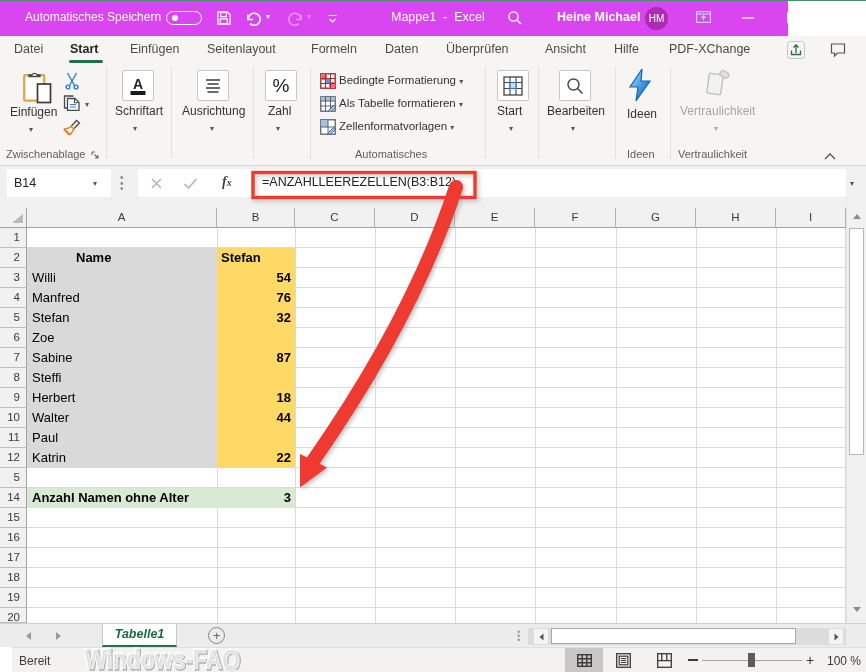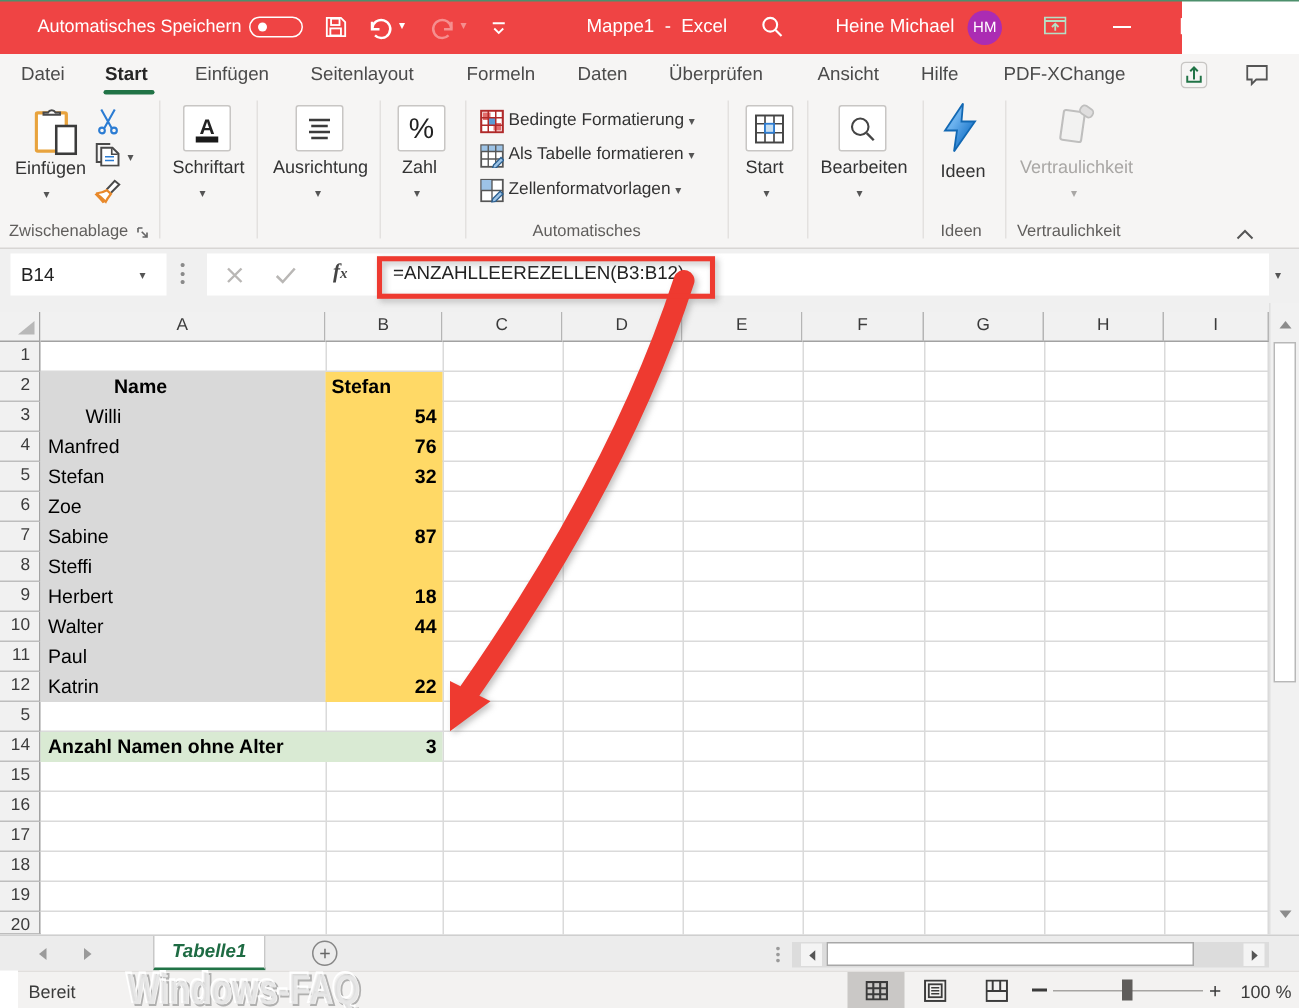--- a/index.html
+++ b/index.html
@@ -1,21 +1,21 @@
 <!DOCTYPE html>
 <html><head>
 <meta charset="utf-8">
 <style>
   * { margin:0; padding:0; box-sizing:border-box; }
   html,body { width:866px; height:672px; overflow:hidden; }
   body { font-family:"Liberation Sans", sans-serif; position:relative; background:#fff; }
   .abs { position:absolute; }
 
   
-  #titlebar { left:0; top:0; width:788px; height:36px; background:#ef4444; color:#fff; }
+  #titlebar { left:0; top:0; width:788px; height:36px; background:#d946ef; color:#fff; }
   #titlebar .t { position:absolute; font-size:12.5px; color:#fff; white-space:nowrap; }
 
   
   #menubar { left:0; top:36px; width:866px; height:28px; background:#f6f5f4; }
   #menubar .tab { position:absolute; top:6px; font-size:12.5px; color:#4b4b4b; white-space:nowrap; }
   #start-underline { position:absolute; left:69px; top:24px; width:34px; height:3px; background:#217346; border-radius:2px; }
 
   
   #ribbon { left:0; top:64px; width:866px; height:102px; background:#f6f5f4; border-bottom:1px solid #d8d6d4; }
   .rsep { position:absolute; top:3px; width:1px; height:92px; background:#e3e1df; }
@@ -70,21 +70,21 @@
 
   <svg style="position:absolute;left:327px;top:13px;" width="11" height="11" viewBox="0 0 11 11">
     <path d="M1.5 2.5 h8 M2.5 6 l3 3 L8.5 6" fill="none" stroke="#fff" stroke-width="1.2"></path>
   </svg>
   <div class="t" style="left:391px;top:10px;">Mappe1&nbsp; - &nbsp;Excel</div>
 
   <svg style="position:absolute;left:507px;top:10px;" width="16" height="16" viewBox="0 0 16 16">
     <circle cx="6.5" cy="6.5" r="4.6" fill="none" stroke="#fff" stroke-width="1.4"></circle>
     <path d="M10 10 L14 14" stroke="#fff" stroke-width="1.4"></path>
   </svg>
-  <div class="t" style="left:557px;top:10px;">Heine Michael</div>
+  <div class="t" style="left:557px;top:10px;font-weight:bold;">Heine Michael</div>
 
   <div style="position:absolute;left:645px;top:7px;width:23px;height:23px;border-radius:50%;background:#ab2cb3;color:#fff;font-size:10px;text-align:center;line-height:23px;">HM</div>
 
   <svg style="position:absolute;left:696px;top:11px;" width="15" height="12" viewBox="0 0 15 12">
     <rect x="0.6" y="0.6" width="13.8" height="10.8" fill="none" stroke="#b5dfc5" stroke-width="1.2"></rect>
     <path d="M0.6 3 h13.8" stroke="#b5dfc5" stroke-width="1.2"></path>
     <path d="M7.5 9.5 V5.5 M5.3 7 L7.5 4.8 L9.7 7" fill="none" stroke="#b5dfc5" stroke-width="1.2"></path>
   </svg>
 
   <svg style="position:absolute;left:742px;top:17px;" width="12" height="2" viewBox="0 0 12 2">
@@ -323,21 +323,21 @@
   <div style="position:absolute;left:455px;top:26px;width:1px;height:395px;background:#dadada;"></div>
   <div style="position:absolute;left:535px;top:26px;width:1px;height:395px;background:#dadada;"></div>
   <div style="position:absolute;left:616px;top:26px;width:1px;height:395px;background:#dadada;"></div>
   <div style="position:absolute;left:696px;top:26px;width:1px;height:395px;background:#dadada;"></div>
   <div style="position:absolute;left:776px;top:26px;width:1px;height:395px;background:#dadada;"></div>
   <div style="position:absolute;left:845px;top:26px;width:1px;height:395px;background:#dadada;"></div>
   <div style="position:absolute;left:27px;top:46px;width:190px;height:220px;background:#d9d9d9;"></div>
   <div style="position:absolute;left:217px;top:46px;width:78px;height:220px;background:#ffd966;"></div>
   <div style="position:absolute;left:27px;top:286px;width:268px;height:20px;background:#d9ead3;"></div>
   <div class="cell" style="left:32px;top:46px;font-weight:bold;padding-left:44px;">Name</div>
-  <div class="cell" style="left:32px;top:66px;margin-left:25px;">Willi</div>
+  <div class="cell" style="left:32px;top:66px;">Willi</div>
   <div class="cell" style="left:32px;top:86px;">Manfred</div>
   <div class="cell" style="left:32px;top:106px;">Stefan</div>
   <div class="cell" style="left:32px;top:126px;">Zoe</div>
   <div class="cell" style="left:32px;top:146px;">Sabine</div>
   <div class="cell" style="left:32px;top:166px;">Steffi</div>
   <div class="cell" style="left:32px;top:186px;">Herbert</div>
   <div class="cell" style="left:32px;top:206px;">Walter</div>
   <div class="cell" style="left:32px;top:226px;">Paul</div>
   <div class="cell" style="left:32px;top:246px;">Katrin</div>
   <div class="cell" style="left:221px;top:46px;font-weight:bold;">Stefan</div>

